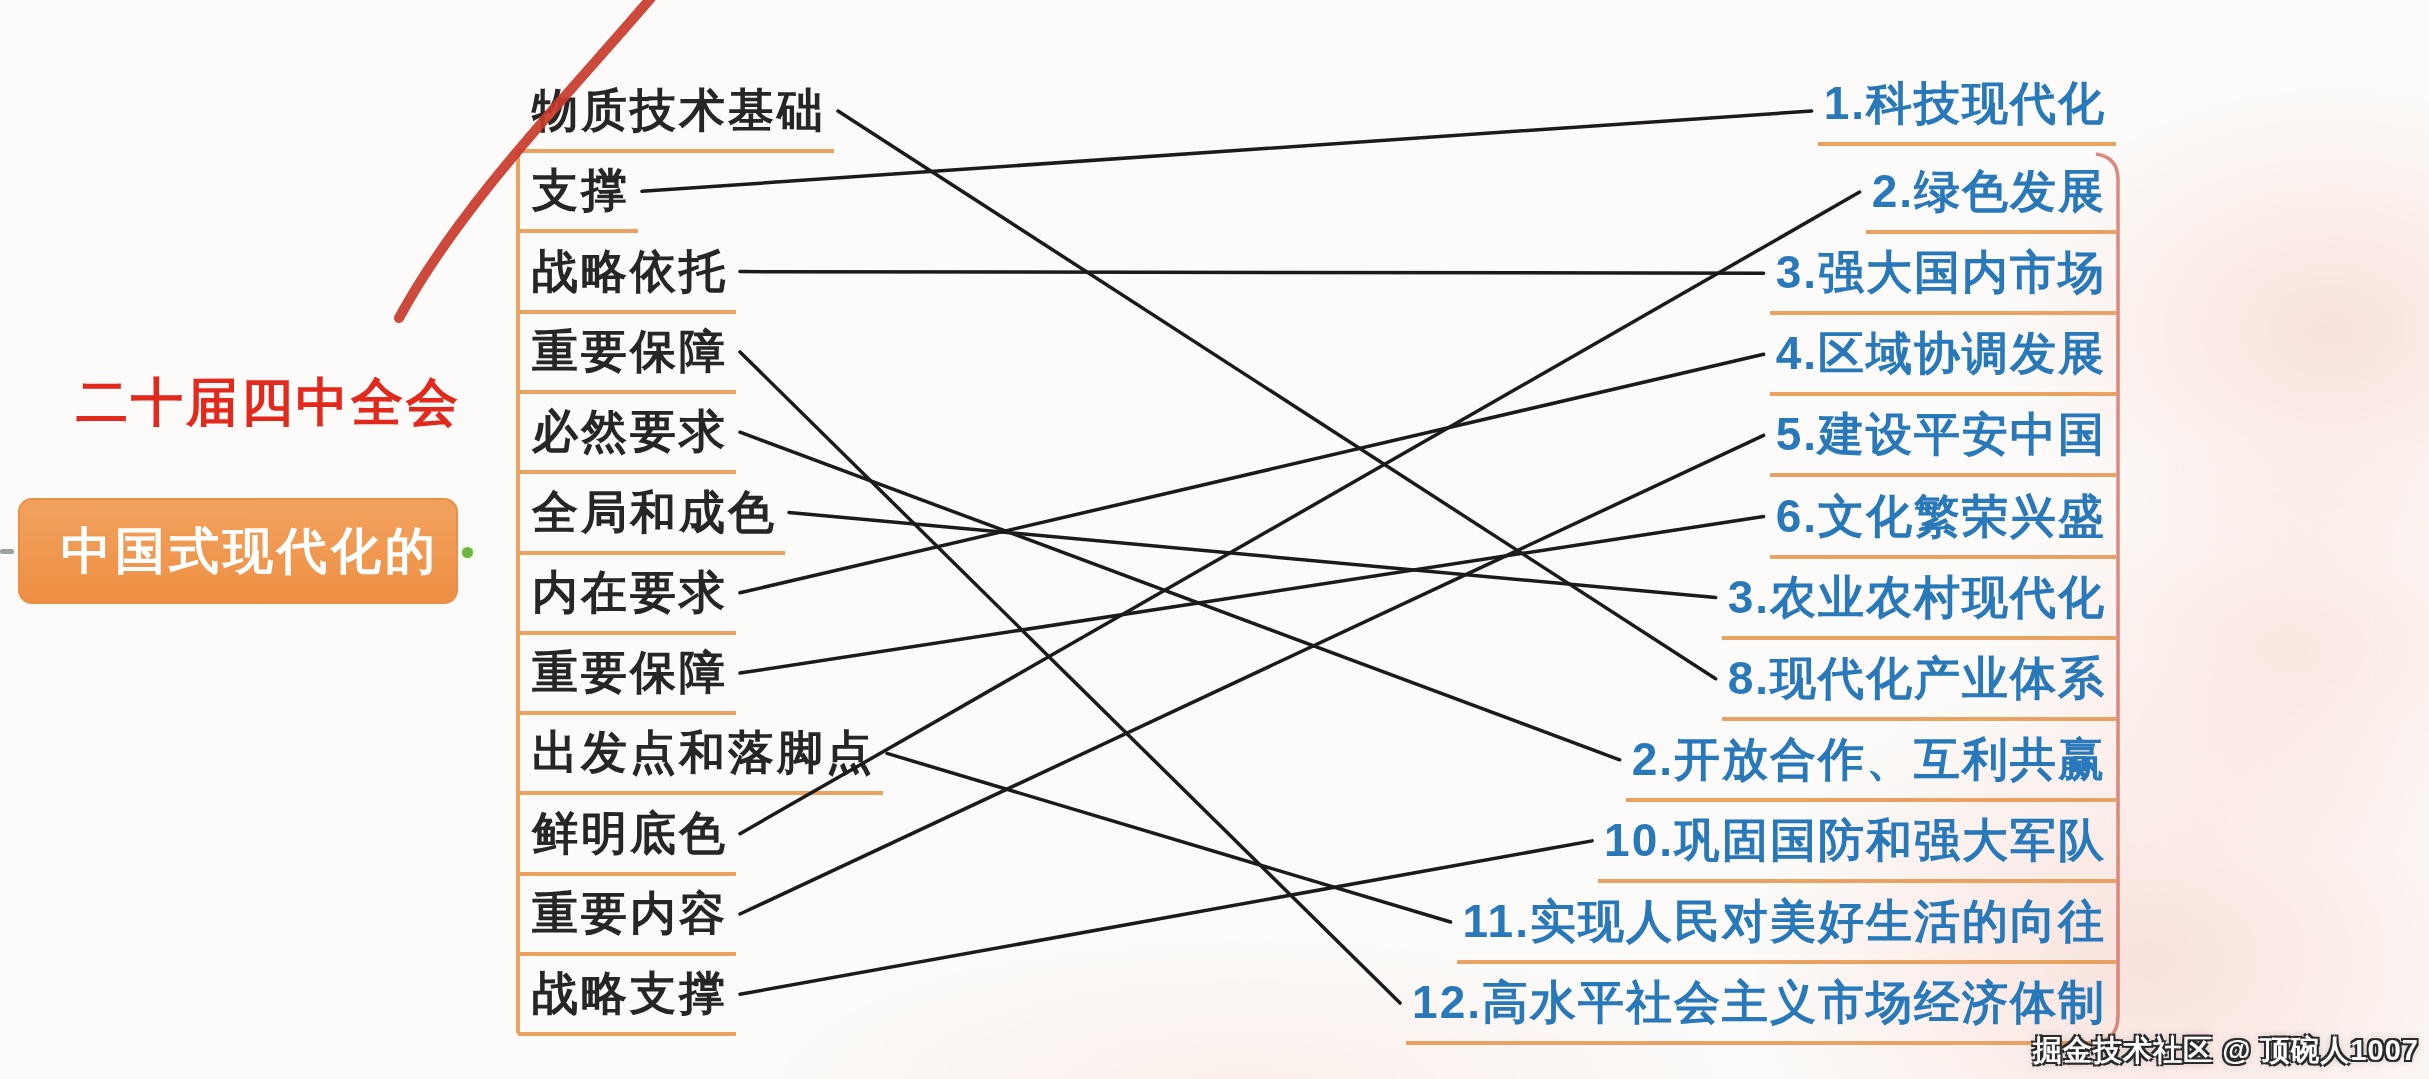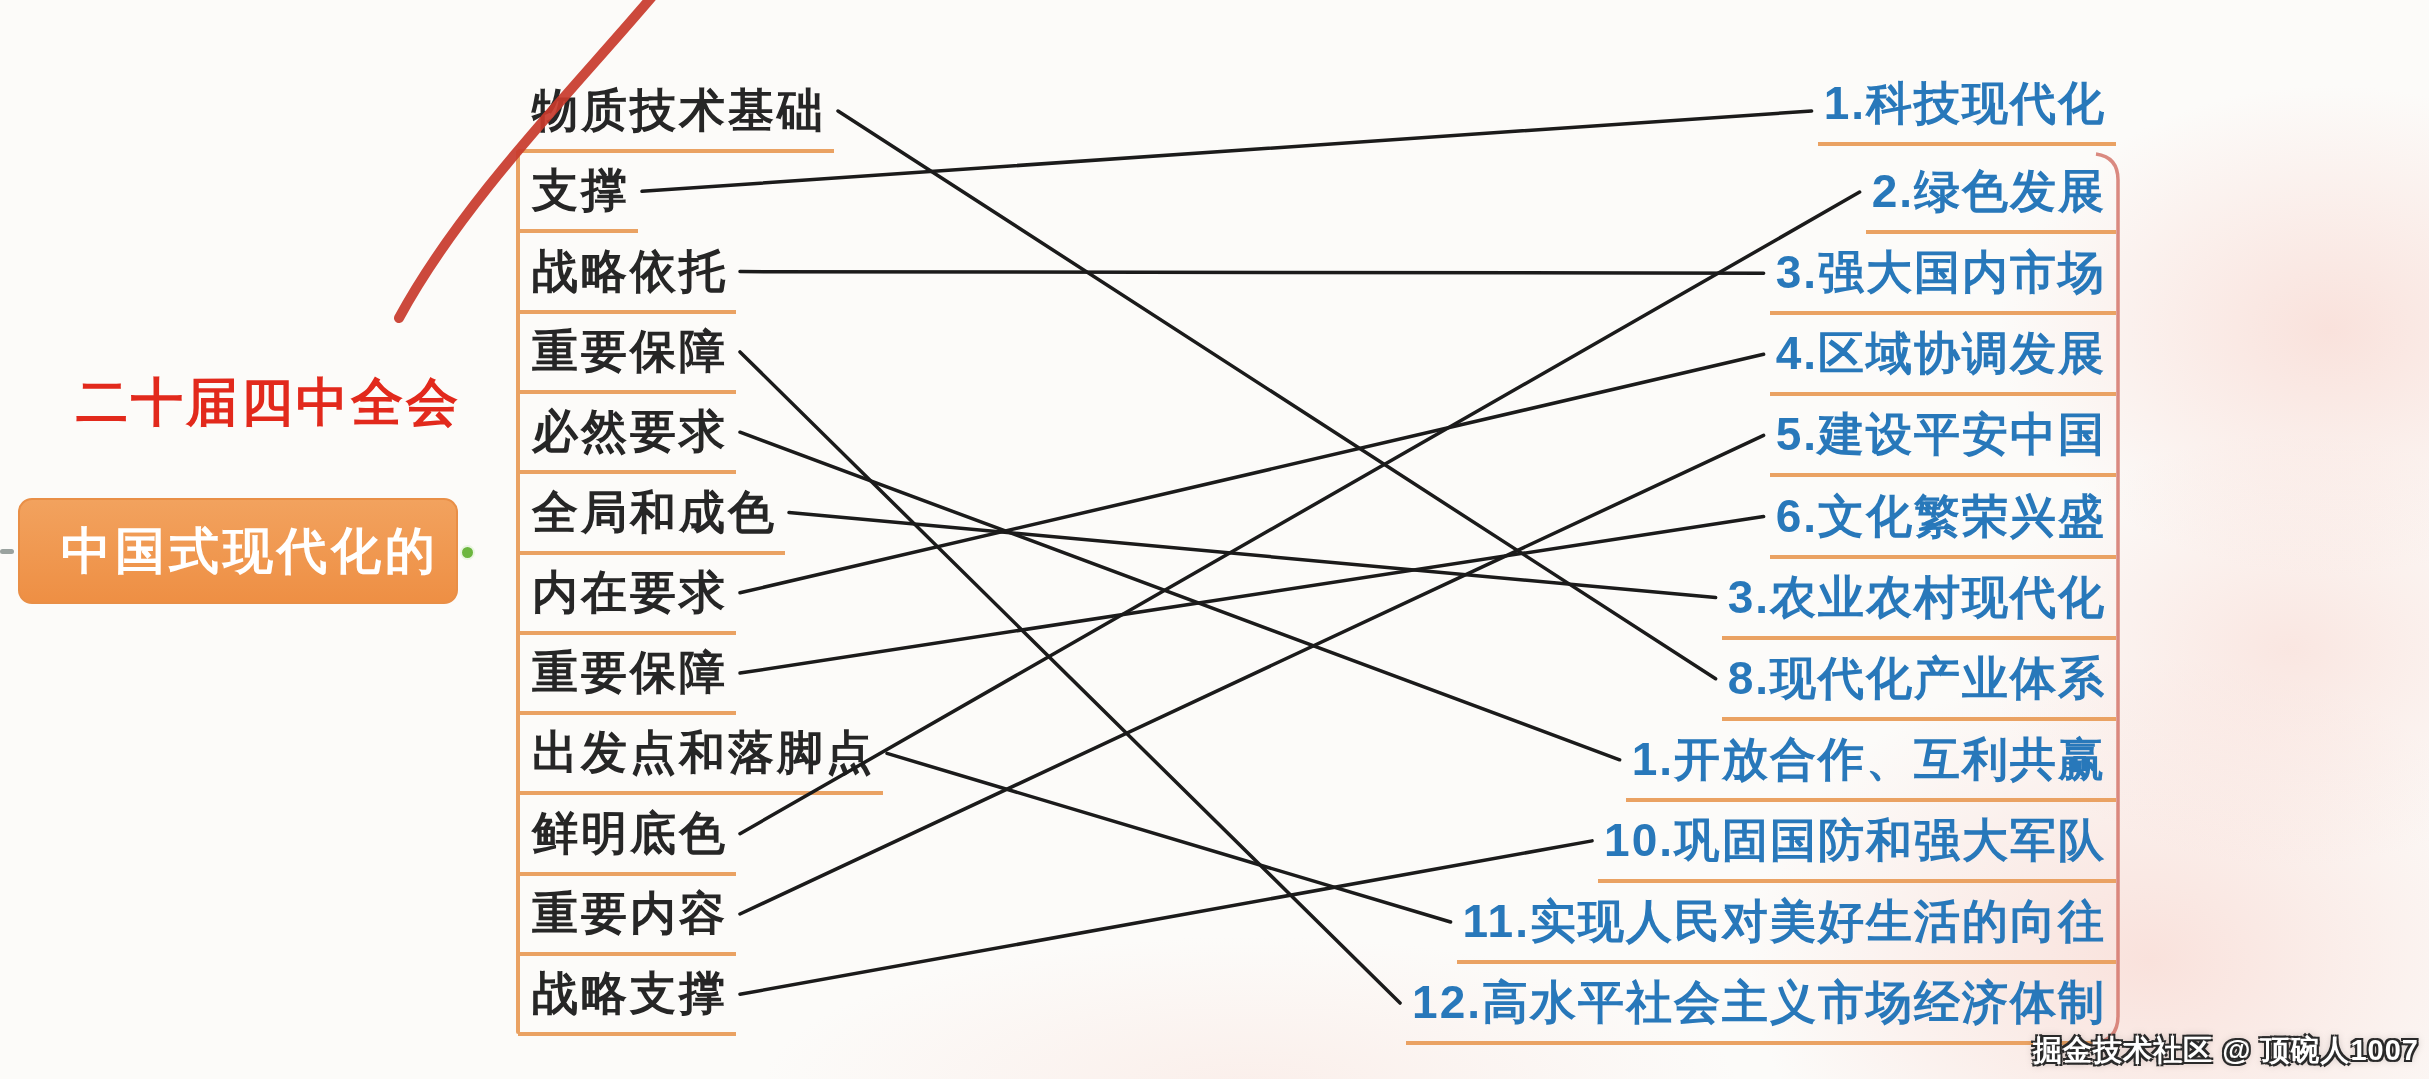--- a/index.html
+++ b/index.html
@@ -142,21 +142,21 @@
       <div class="rrow" style="top: 478.5px;">
         <span class="txt">6.文化繁荣兴盛</span>
       </div>
       <div class="rrow" style="top: 559.6px;">
         <span class="txt">3.农业农村现代化</span>
       </div>
       <div class="rrow" style="top: 640.7px;">
         <span class="txt">8.现代化产业体系</span>
       </div>
       <div class="rrow" style="top: 721.8px;">
-        <span class="txt">1.开放合作、互利共赢</span>
+        <span class="txt">2.开放合作、互利共赢</span>
       </div>
       <div class="rrow" style="top: 802.9px;">
         <span class="txt">10.巩固国防和强大军队</span>
       </div>
       <div class="rrow" style="top: 884px;">
         <span class="txt">11.实现人民对美好生活的向往</span>
       </div>
       <div class="rrow" style="top: 965.1px;">
         <span class="txt">12.高水平社会主义市场经济体制</span>
       </div>

